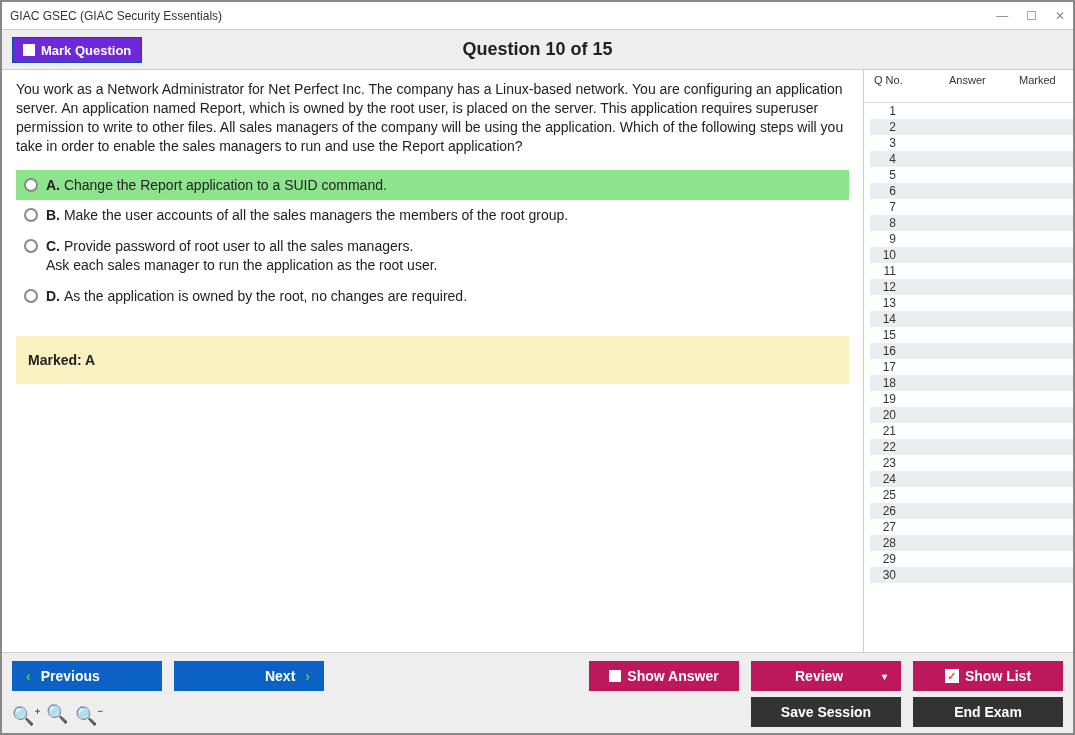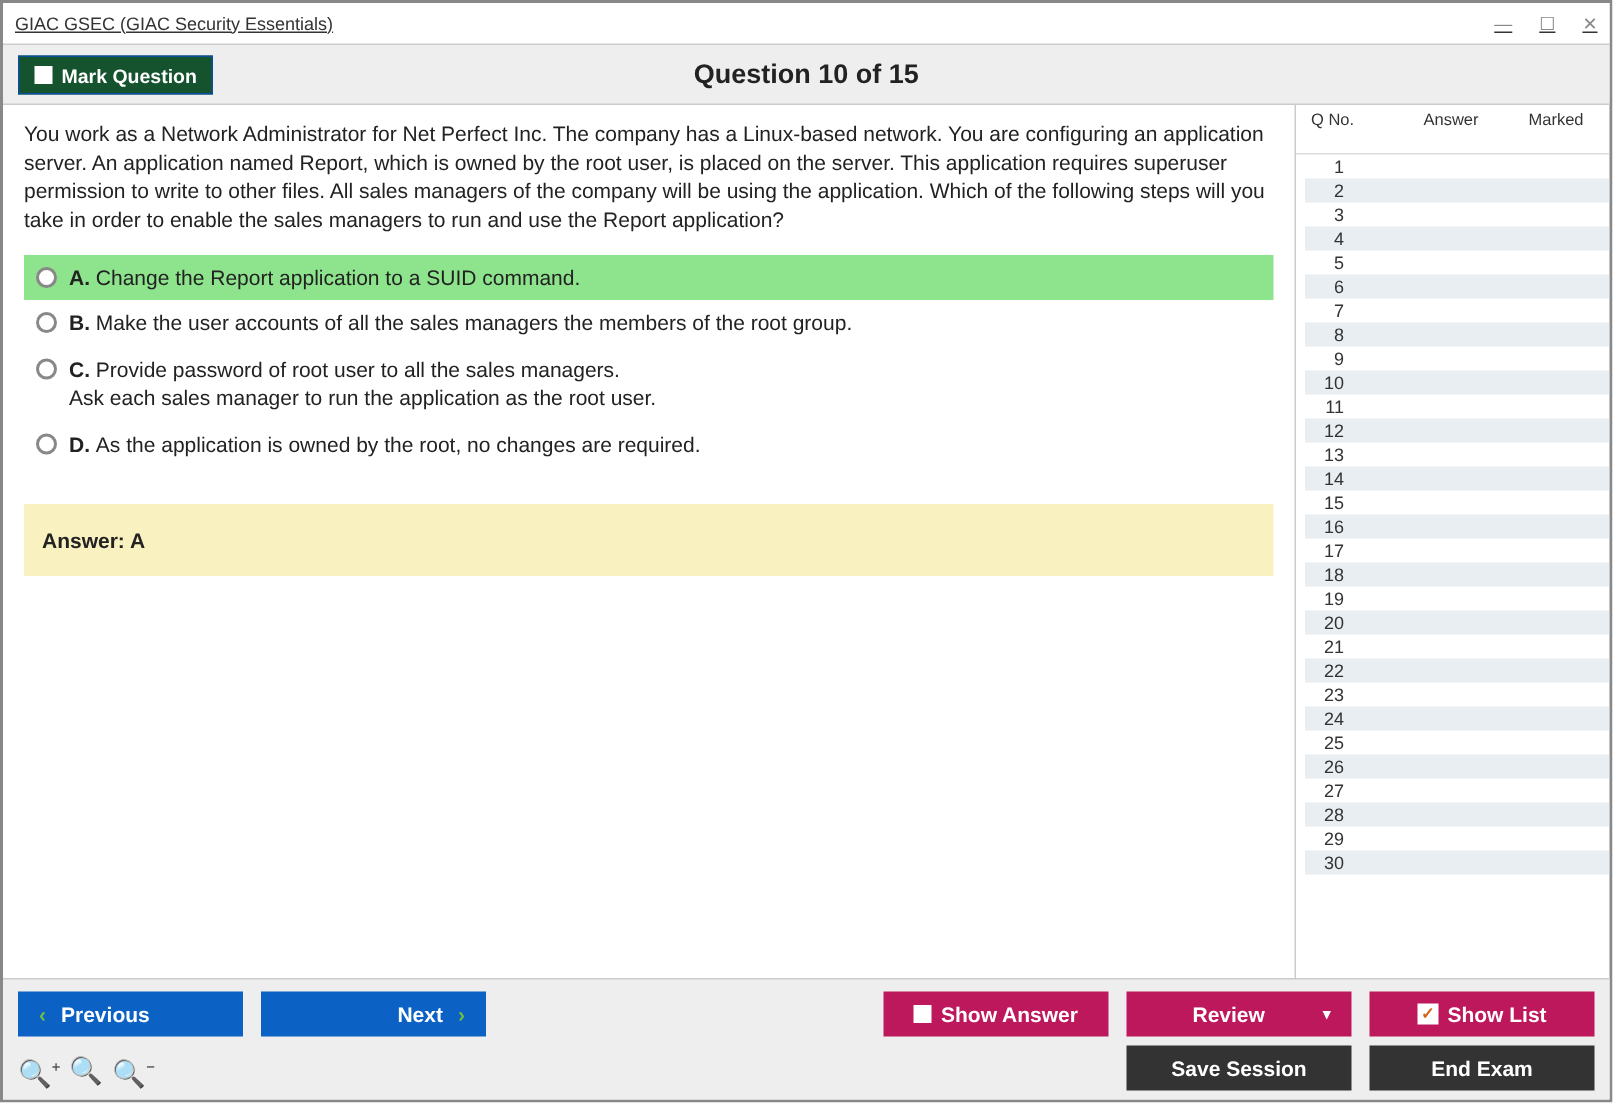--- a/index.html
+++ b/index.html
@@ -2,30 +2,30 @@
 <html><head>
 <meta charset="utf-8">
 <style>
   * { box-sizing: border-box; font-family: Arial, Helvetica, sans-serif; }
   html, body { margin:0; padding:0; background:#fff; }
   .window {
     width:1075px; height:735px; border:2px solid #888; display:flex; flex-direction:column; background:#fff;
   }
   .titlebar {
     height:28px; display:flex; align-items:center; justify-content:space-between;
-    padding:0 8px; font-size:12px; color:#333; border-bottom:1px solid #ccc; background:#fff;text-decoration:underline;
+    padding:0 8px; font-size:12px; color:#333; border-bottom:1px solid #ccc; background:#fff;
   }
   .titlebar .controls { display:flex; gap:18px; color:#888; }
   .titlebar .controls span { cursor:default; }
   .hdr {
     height:40px; background:#eee; display:flex; align-items:center; justify-content:center;
     position:relative; border-bottom:1px solid #ccc;
   }
   .hdr .mark-btn {
-    position:absolute; left:10px; top:7px; height:26px; background:#14532d; color:#fff;
+    position:absolute; left:10px; top:7px; height:26px; background:#6d28d9; color:#fff;
     display:flex; align-items:center; gap:6px; padding:0 10px; font-size:13px; font-weight:bold;
     border:1px solid #0a4f9f; cursor:pointer;
   }
   .hdr .mark-btn .box { width:12px; height:12px; background:#fff; }
   .hdr .title { font-size:18px; font-weight:bold; color:#222; }
   .body { flex:1; display:flex; overflow:hidden; }
   .main { flex:1; padding:10px 14px; overflow:auto; font-size:14px; color:#222; }
   .qtext { line-height:1.35; margin-bottom:14px; }
   .options { display:flex; flex-direction:column; }
   .opt { display:flex; align-items:flex-start; gap:8px; padding:6px 8px; }
@@ -101,21 +101,21 @@
           </div>
           <div class="opt">
             <span class="radio"></span>
             <span class="txt"><b>C. </b>Provide password of root user to all the sales managers.<br>Ask each sales manager to run the application as the root user.</span>
           </div>
           <div class="opt">
             <span class="radio"></span>
             <span class="txt"><b>D. </b>As the application is owned by the root, no changes are required.</span>
           </div>
         </div>
-      <div class="answerbox">Answer: A</div>
+      <div class="answerbox">Marked: A</div>
     </div>
 
     <div class="side">
       <div class="shdr">
         <span class="c1">Q No.</span>
         <span class="c2">Answer</span>
         <span class="c3">Marked</span>
       </div>
       <div class="list" id="qlist">
           <div class="row">

